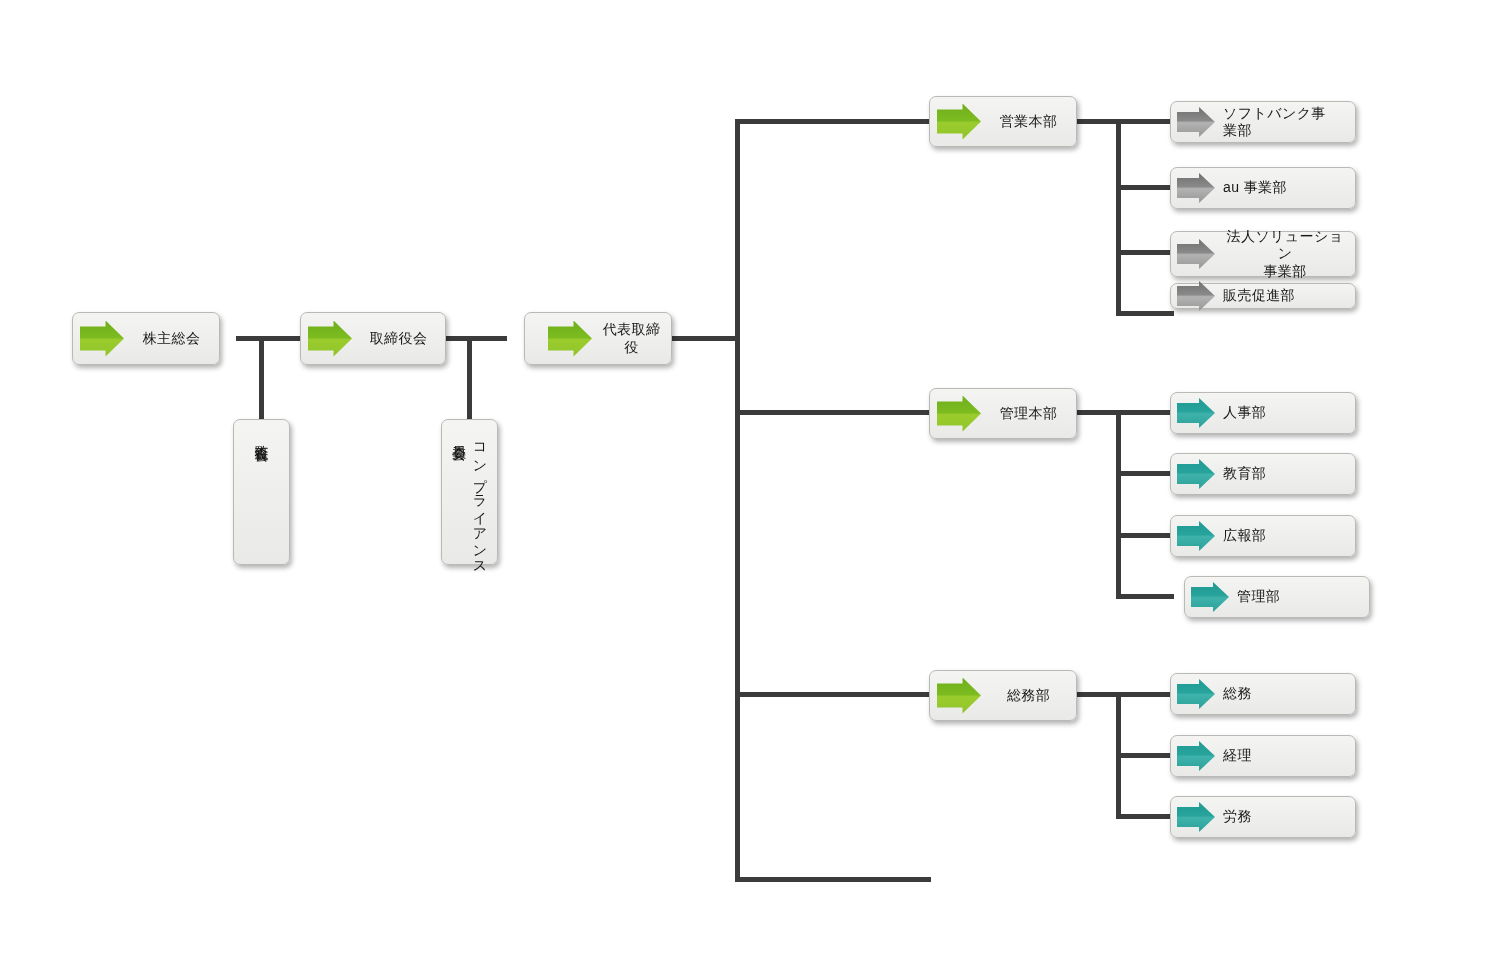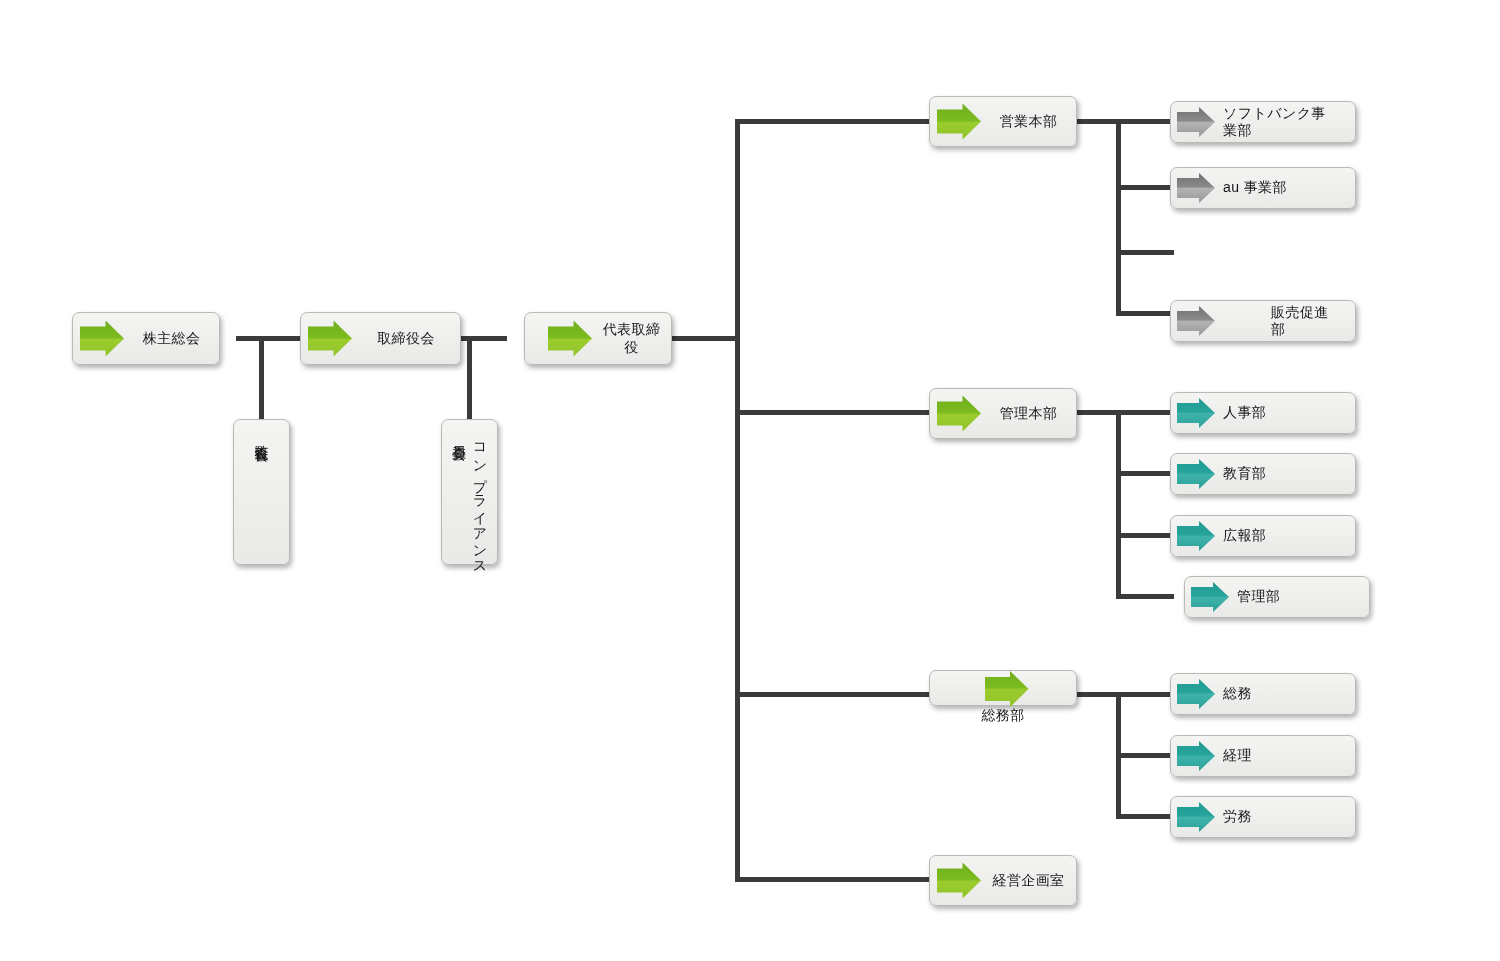--- a/index.html
+++ b/index.html
@@ -135,21 +135,21 @@
   <div class="conn" style="left:1116px; top:692px; width:5px; height:124px;"></div>
   <div class="conn" style="left:1116px; top:692px; width:58px; height:5px;"></div>
   <div class="conn" style="left:1116px; top:753px; width:58px; height:5px;"></div>
   <div class="conn" style="left:1116px; top:814px; width:58px; height:5px;"></div>
 
   <div class="node h" style="left:72px; top:312px; width:148px; height:53px;">
     <span class="arrow green"></span>
     <span class="label">株主総会</span>
   </div>
 
-  <div class="node h" style="left:300px; top:312px; width:161px; height:53px;">
+  <div class="node h" style="left:300px; top:312px; width:146px; height:53px;">
     <span class="arrow green"></span>
     <span class="label">取締役会</span>
   </div>
 
   <div class="node h" style="left:524px; top:312px; width:148px; height:53px;padding-left:16px;">
     <span class="arrow green"></span>
     <span class="label">代表取締役</span>
   </div>
 
   <div class="node v" style="left:233px; top:419px; width:57px; height:146px;">
@@ -164,42 +164,43 @@
   <div class="node h" style="left:929px; top:96px; width:148px; height:51px;">
     <span class="arrow green"></span>
     <span class="label">営業本部</span>
   </div>
 
   <div class="node h" style="left:929px; top:388px; width:148px; height:51px;">
     <span class="arrow green"></span>
     <span class="label">管理本部</span>
   </div>
 
-  <div class="node h" style="left:929px; top:670px; width:148px; height:36px;flex-direction:column;">
+  <div class="node h" style="left:929px; top:670px; width:148px; height:51px;">
     <span class="arrow green"></span>
     <span class="label">総務部</span>
   </div>
 
-  <div class="node h" style="left:929px; top:855px; width:148px; height:51px;">
-    <span class="arrow green"></span>
-    <span class="label">経営企画室</span>
-  </div>
 
   <div class="node h leftish" style="left:1170px; top:101px; width:186px; height:42px;">
     <span class="arrow gray sm"></span>
     <span class="label">ソフトバンク事業部</span>
   </div>
 
   <div class="node h leftish" style="left:1170px; top:167px; width:186px; height:42px;">
     <span class="arrow gray sm"></span>
     <span class="label">au 事業部</span>
   </div>
 
-
-  <div class="node h leftish" style="left:1170px; top:300px; width:186px; height:42px;gap:48px;">
+  <div class="node h" style="left:1170px; top:231px; width:186px; height:46px;">
+    <span class="arrow gray sm"></span>
+    <span class="label" style="text-align:center;">法人ソリューション
+事業部</span>
+  </div>
+
+  <div class="node h leftish" style="left:1170px; top:283px; width:186px; height:26px;">
     <span class="arrow gray sm"></span>
     <span class="label">販売促進部</span>
   </div>
 
   <div class="node h leftish" style="left:1170px; top:392px; width:186px; height:42px;">
     <span class="arrow teal sm"></span>
     <span class="label">人事部</span>
   </div>
 
   <div class="node h leftish" style="left:1170px; top:453px; width:186px; height:42px;">

